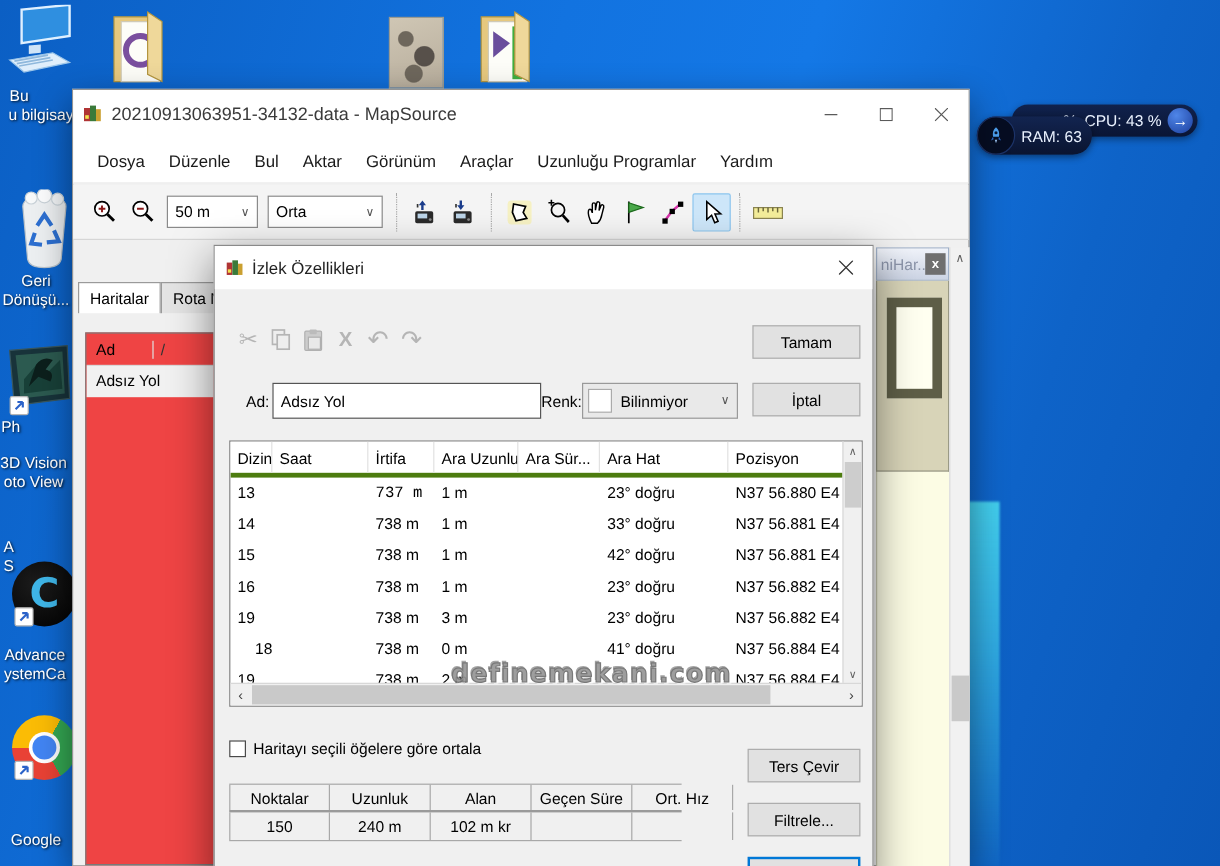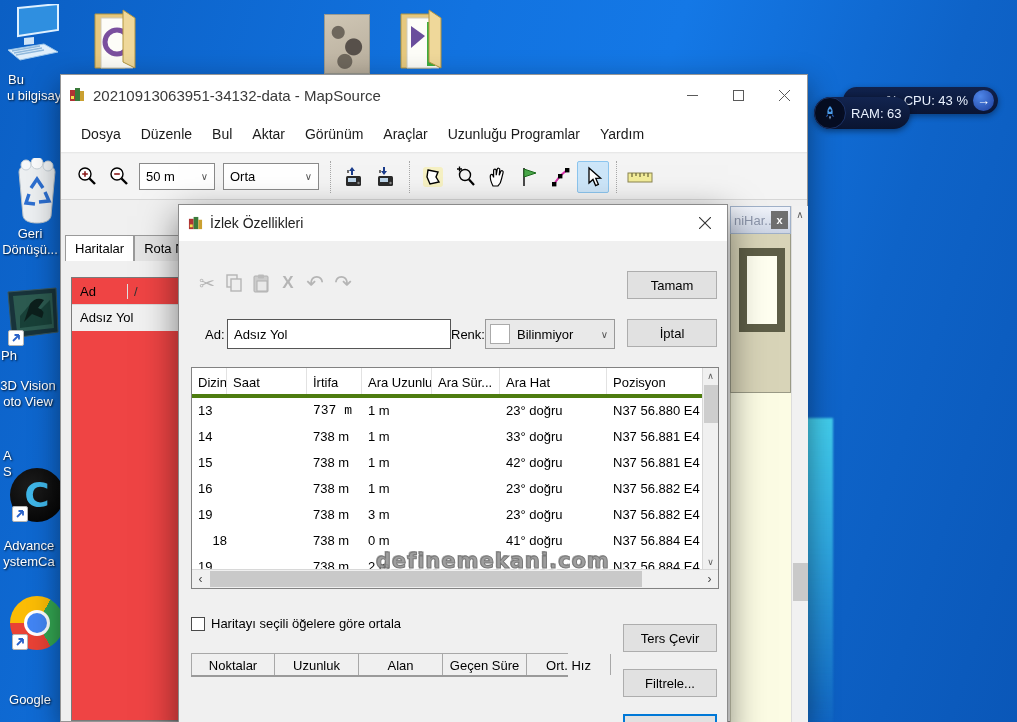--- a/index.html
+++ b/index.html
@@ -528,20 +528,27 @@
   </div>
 
   <div id="summary">
     <div id="sum-hdr">
         <div class="sum-cell">Noktalar</div>
         <div class="sum-cell">Uzunluk</div>
         <div class="sum-cell">Alan</div>
         <div class="sum-cell">Geçen Süre</div>
         <div class="sum-cell">Ort. Hız</div>
       </div>
+    <div id="sum-val">
+        <div class="sum-cell">150</div>
+        <div class="sum-cell">240 m</div>
+        <div class="sum-cell">102 m kr</div>
+        <div class="sum-cell"></div>
+        <div class="sum-cell"></div>
+      </div>
   </div>
 
   <div class="btn" style="left:444px;top:419px;width:94px;height:28px">Ters Çevir</div>
   <div class="btn" style="left:444px;top:464px;width:94px;height:28px">Filtrele...</div>
   <div class="btn focused" style="left:444px;top:509px;width:94px;height:28px"></div>
 </div>
 
 <div id="watermark">definemekani.com</div>
 
 </body></html>

